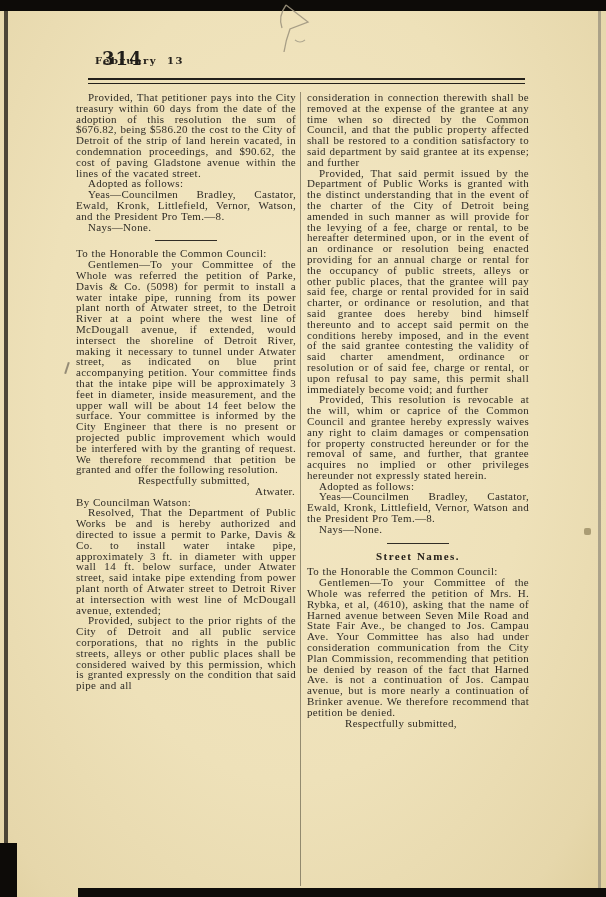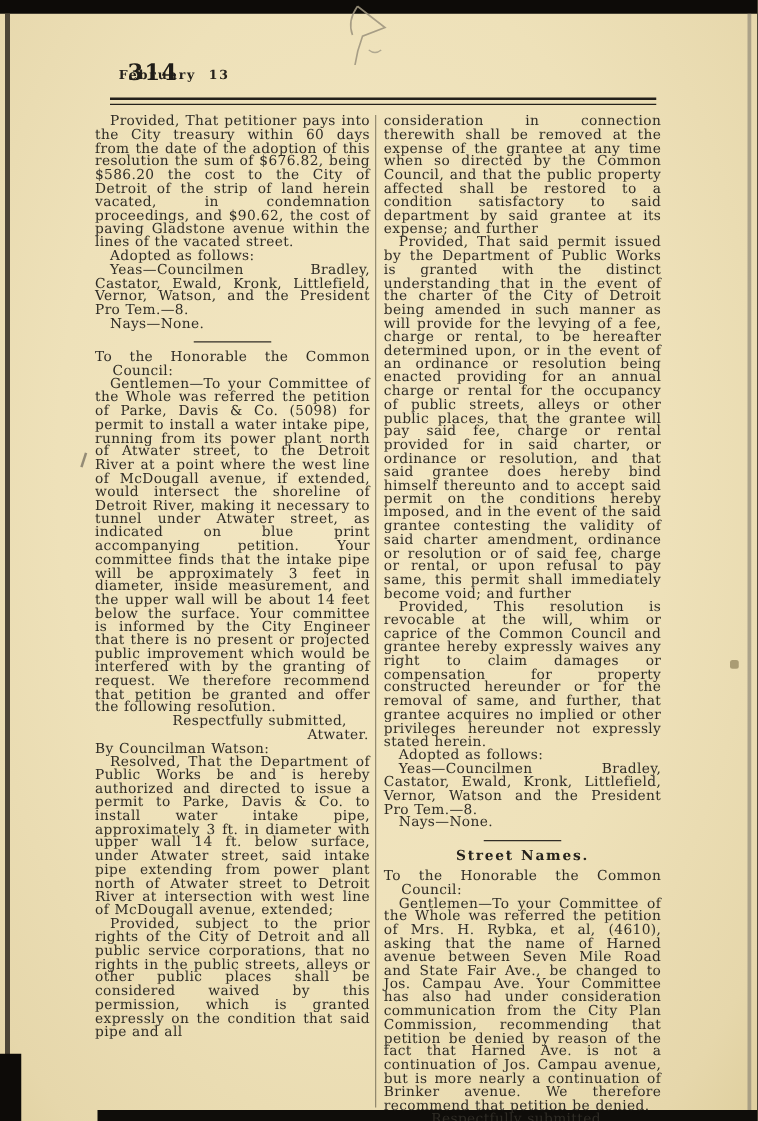--- a/index.html
+++ b/index.html
@@ -22,21 +22,21 @@
   .hdr-date { position:absolute; left:95px; top:55px; font-weight:bold; font-size:10px; letter-spacing:1.5px; word-spacing:5px; color:#26221c; }
   .hdr-page { position:absolute; left:88px; top:48px; width:437px; font-weight:bold; font-size:18px; letter-spacing:1px; color:#201d18; text-indent:14px; }
   .hdr-rule { position:absolute; left:88px; top:78px; width:437px; height:3px; border-top:2.5px solid #24211b; border-bottom:1.2px solid #24211b; }
 
   
   .col { position:absolute; top:92px; font-size:11px; line-height:10.8px; letter-spacing:.3px; word-spacing:.5px; }
   .col-left  { left:76px;  width:220px; }
   .col-right { left:307px; width:222px; }
   .col-sep { position:absolute; left:300px; top:92px; width:1px; height:794px; background:#57513f; opacity:.6; }
 
-  p { margin:0; text-align:justify; }
+  p { margin:0; text-align:justify;font-family:Liberation Serif, serif; }
   .ind  { text-indent:12px; }
   .hang { padding-left:14px; text-indent:-14px; }
   .sig1 { text-align:left; }
   .sig2, .sig3 { text-align:right; }
   .section-head { font-weight:bold; text-align:center; letter-spacing:1.4px; margin:2px 0 5px; color:#26221c; }
   .divider { width:62px; height:0; border-top:1.6px solid #312d26; margin:8px auto 7px; }
 
   .pencil { position:absolute; left:268px; top:1px; }
 </style>
 </head>

